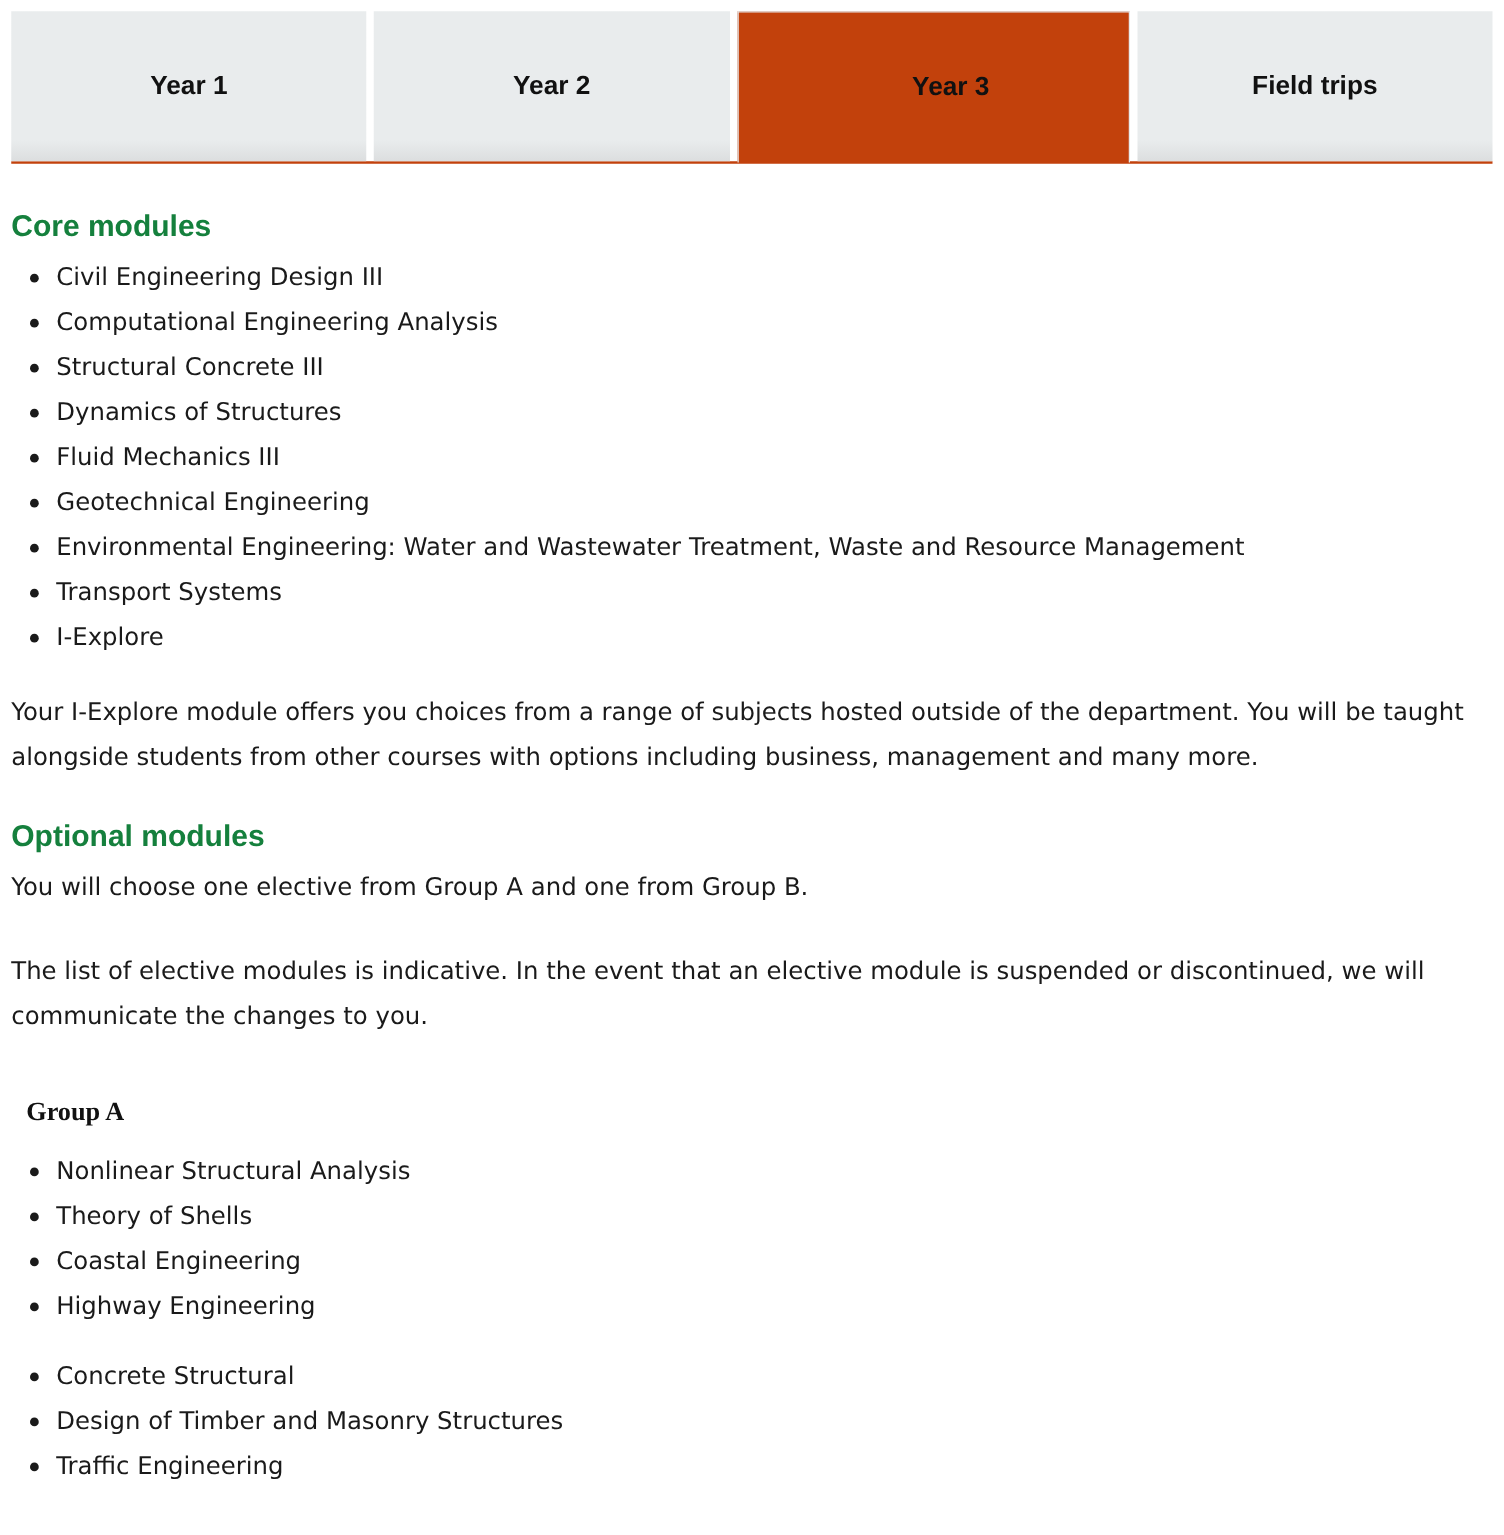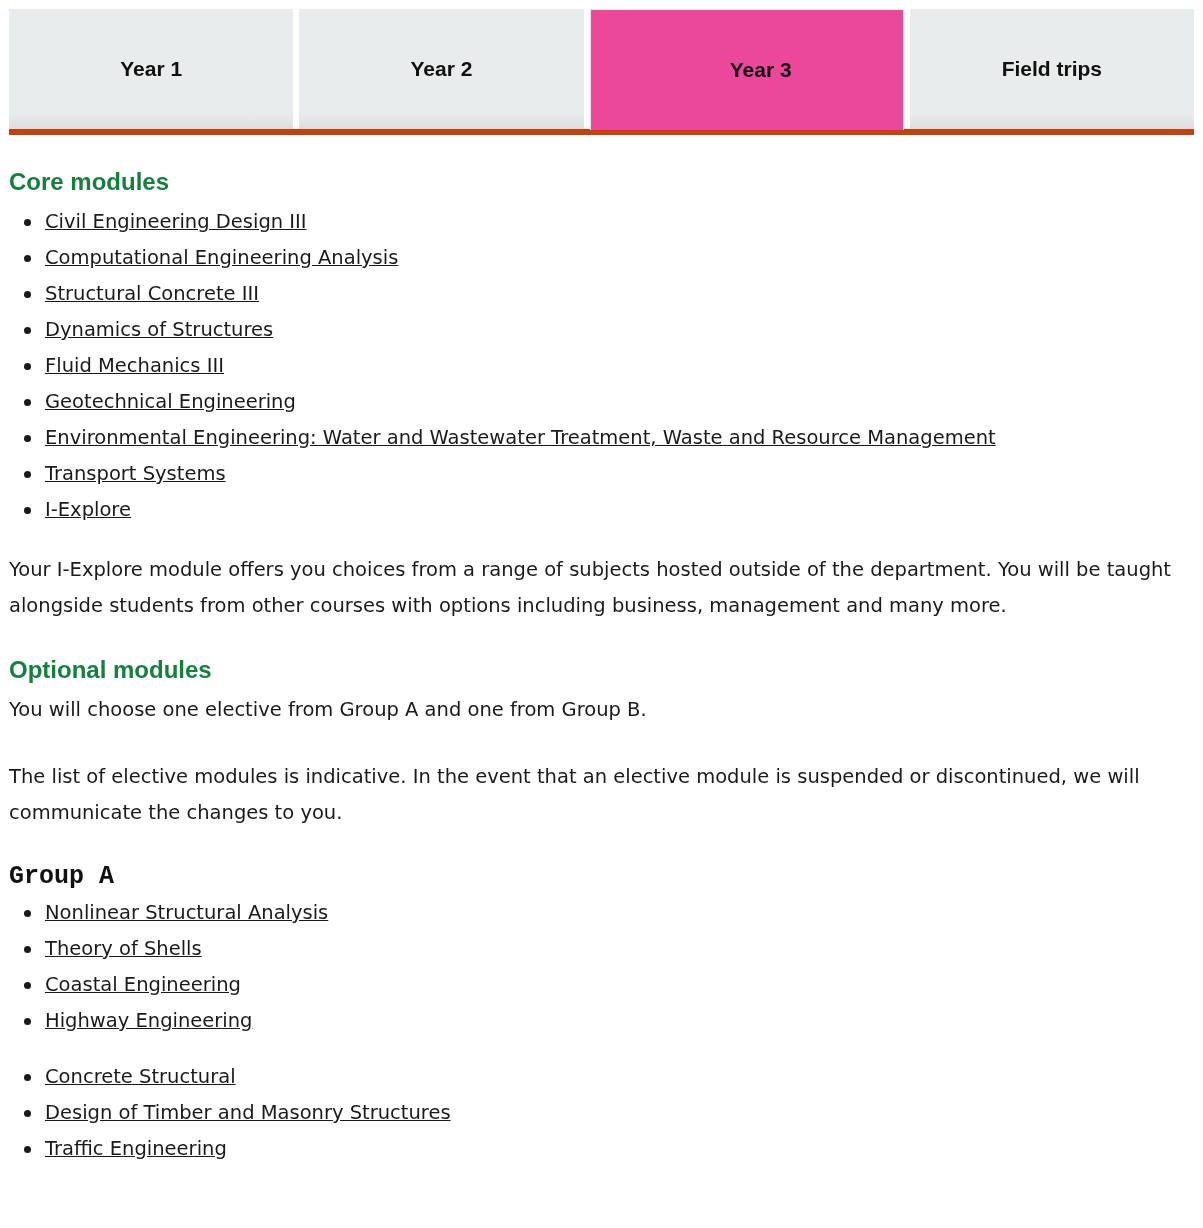--- a/index.html
+++ b/index.html
@@ -5,50 +5,50 @@
   html, body { margin: 0; padding: 0; background: #ffffff; }
   body {
     width: 1203px; height: 1228px; overflow: hidden;
     font-family: "DejaVu Sans", sans-serif;
     color: #1a1a1a;
   }
   .tabs {
     position: absolute; left: 9px; top: 9px;
     width: 1185px; height: 120px;
     display: flex; gap: 6px;
-    border-bottom: 6px solid #c2410c;
+    border-bottom: 2px solid #c2410c;
   }
   .tab {
     flex: 1 1 0; height: 120px; box-sizing: border-box;
     background: linear-gradient(to bottom, #e9eced 0%, #e9eced 86%, #dcdedf 100%);
     display: flex; align-items: center; justify-content: center;
     font-family: "Liberation Sans", sans-serif;
     font-weight: bold; font-size: 21px; color: #111;
     cursor: pointer;
   }
   .tab.active {
-    background: #ec4899;
+    background: #c2410c;
     border: 1px solid #e6e8ea; border-bottom: none;
     height: 121px;
     padding-left: 28px;
   }
   .content {
     position: absolute; left: 9px; top: 160px; width: 1185px;
     font-size: 19.5px; line-height: 36px;
   }
   h3 {
     margin: 0; font-family: "Liberation Sans", sans-serif;
     font-weight: bold; font-size: 24px; line-height: 44px; color: #15803d;
   }
   h4 {
-    margin: 0; font-family: Liberation Mono, monospace;
-    font-weight: bold; font-size: 25px; line-height: 36px; color: #111;
+    margin: 12px; font-family: Liberation Serif, serif;
+    font-weight: bold; font-size: 21px; line-height: 36px; color: #111;
   }
   ul { margin: 0; padding: 0 0 0 36px; list-style: none; }
-  ul li { position: relative; text-decoration: underline; }
+  ul li { position: relative; }
   ul li::before {
     content: ""; position: absolute; left: -21px; top: 15px;
     width: 7px; height: 7px; border-radius: 50%; background: #1a1a1a;
   }
   p { margin: 0; }
   .gap-s { height: 24px; }
   .gap-m { height: 31px; }
   .gap-l { height: 28px; }
 </style>
 </head>

